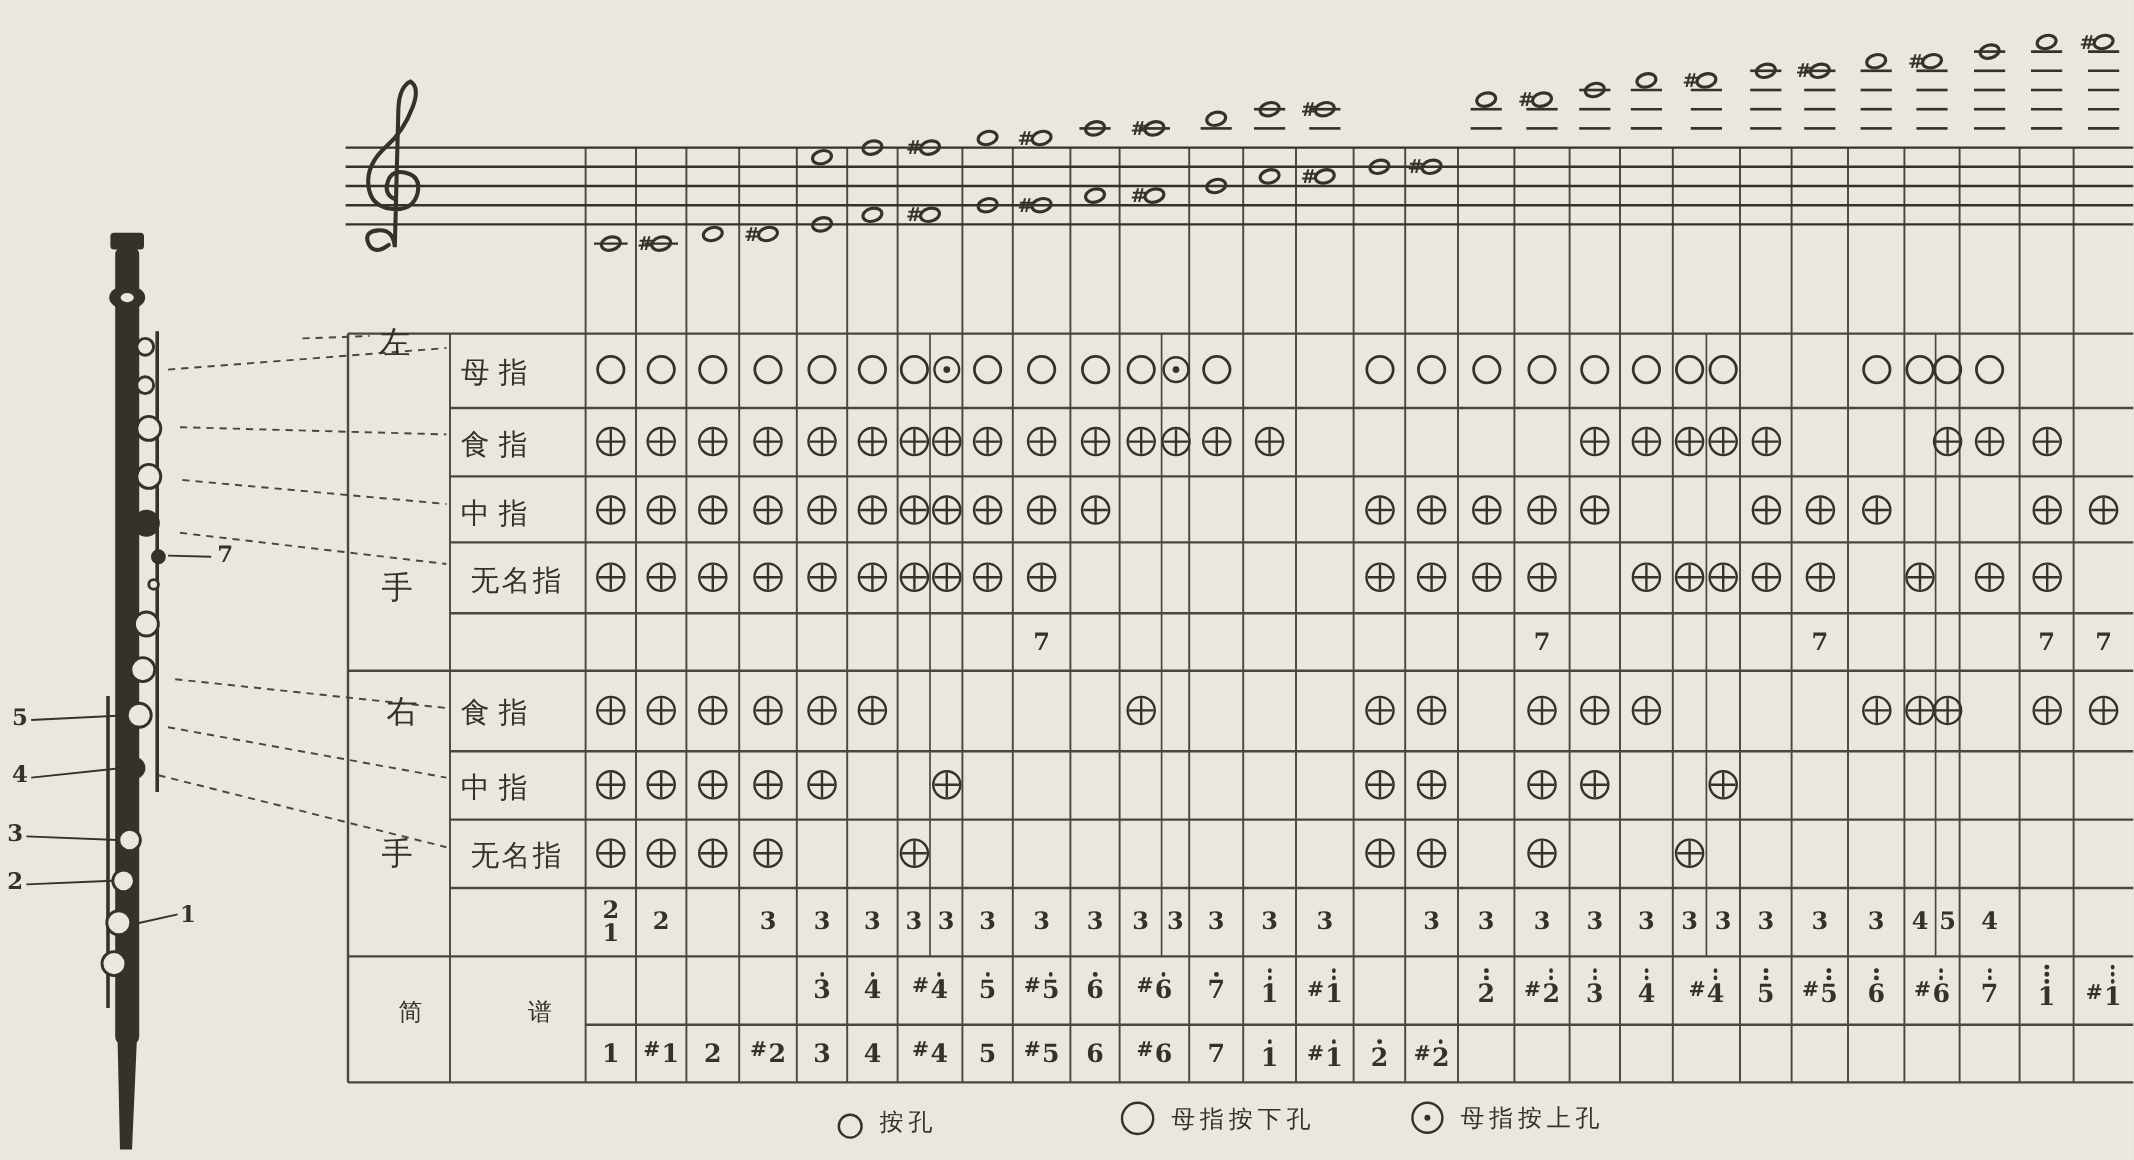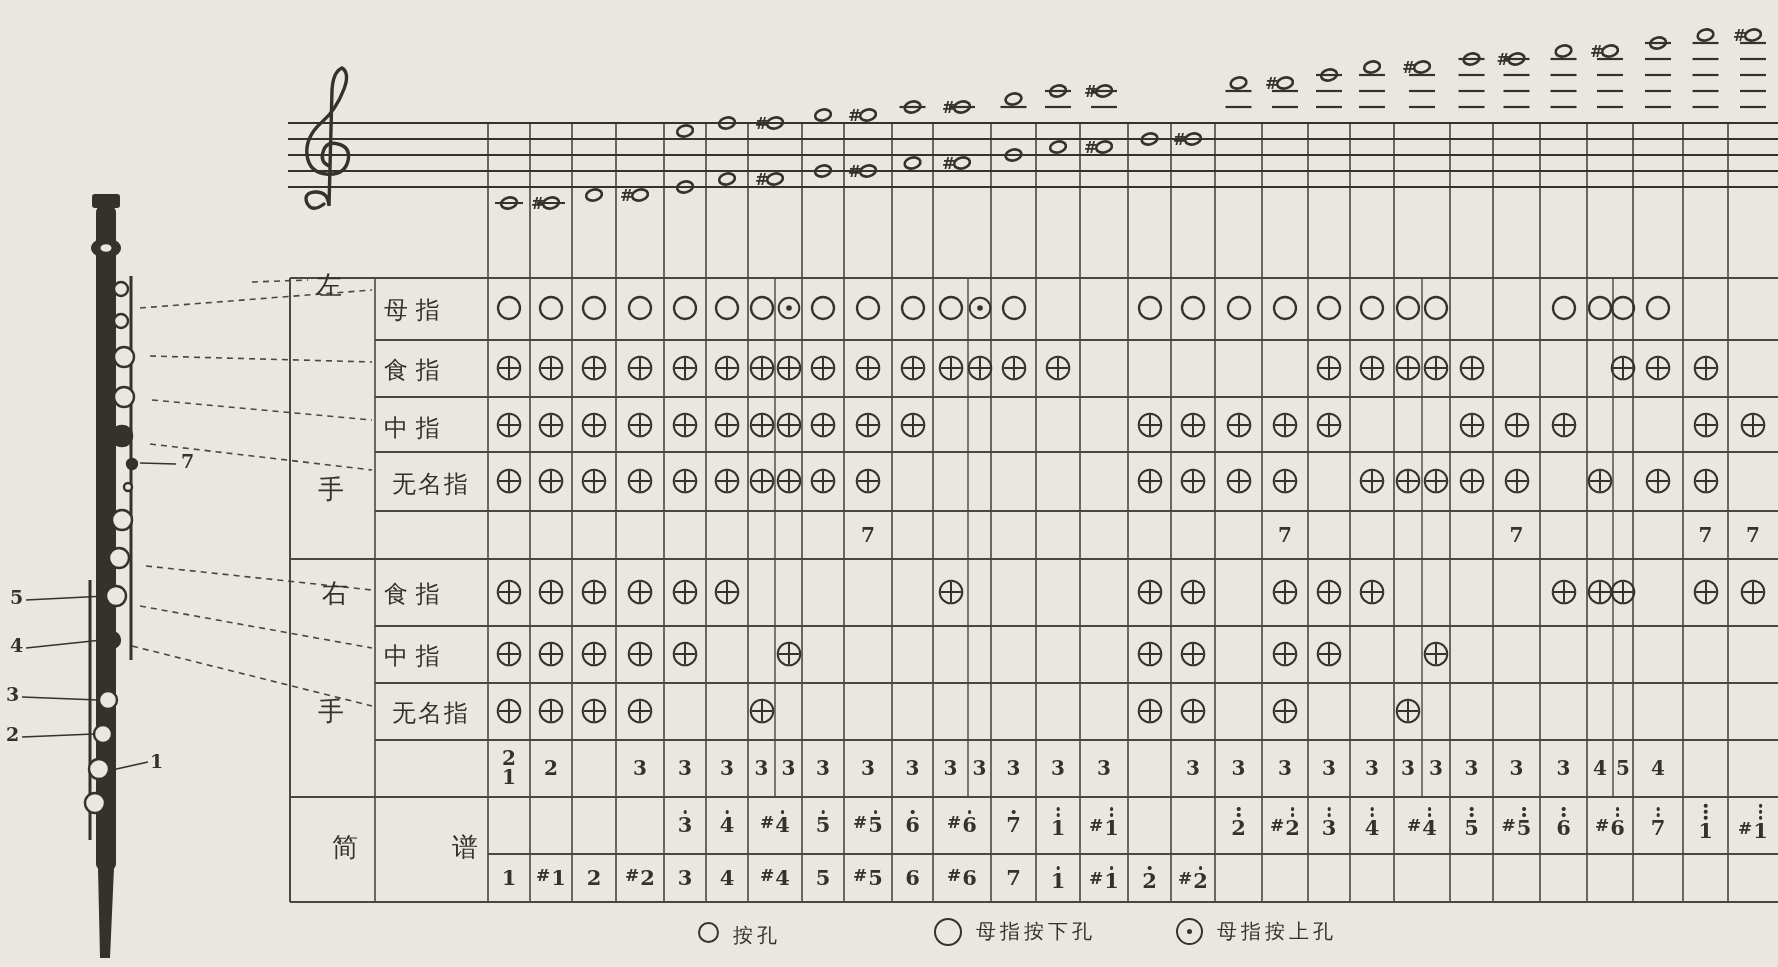--- a/index.html
+++ b/index.html
@@ -3,31 +3,31 @@
 <meta charset="utf-8">
 <style>
   html,body{margin:0;padding:0;background:#e7e4dd;}
   #stage{position:relative;width:1778px;height:967px;background:#eae7e0;overflow:hidden;
          font-family:"DejaVu Sans",sans-serif;color:#35322b;}
   #art{position:absolute;left:0;top:0;}
   .lab{position:absolute;font-size:26px;color:#35322b;}
   .flabel{position:absolute;left:380px;width:102px;display:flex;justify-content:space-between;
           padding:0 4px;font-size:24px;box-sizing:border-box;}
   .flabel.tight{justify-content:center;letter-spacing:2px;padding:0;}
-  .jlabel{position:absolute;left:332px;top:830px;font-size:26px;letter-spacing:34px;white-space:pre;}
+  .jlabel{position:absolute;left:332px;top:830px;font-size:20px;letter-spacing:34px;white-space:pre;}
   .fcell{position:absolute;width:30px;height:30px;margin:-15px 0 0 -15px;}
   .sy{fill:none;stroke:#35322b;stroke-width:2;}
   .numcell{position:absolute;transform:translate(-50%,-50%);font:bold 20px "DejaVu Serif",serif;
            text-align:center;line-height:19px;}
   .jp{position:absolute;transform:translate(-50%,-50%);display:flex;align-items:flex-end;}
   .jp .sh{font:bold 17px "DejaVu Serif",serif;margin-right:1px;transform:translateY(-3px);}
   .jp .stack{display:flex;flex-direction:column;align-items:center;}
   .jp .dt{width:3.5px;height:3.5px;border-radius:50%;background:#35322b;margin:1.3px auto;}
   .jp .dg{font:bold 21px "DejaVu Serif",serif;line-height:20px;}
-  .legend-item{position:absolute;display:flex;align-items:flex-start;}
+  .legend-item{position:absolute;display:flex;align-items:flex-end;}
   .legend-item .txt{font-size:20px;letter-spacing:4px;margin-left:14px;}
   .sym{display:inline-block;border:2.2px solid #35322b;border-radius:50%;position:relative;background:transparent;}
   .sym-press{width:17px;height:17px;}
   .sym-thumb{width:24px;height:24px;}
   .sym-thumbup{width:23px;height:23px;}
   .sym-thumbup::after{content:"";position:absolute;left:50%;top:50%;width:5px;height:5px;margin:-2.5px;
                       border-radius:50%;background:#35322b;}
 </style>
 </head>
 <body>

